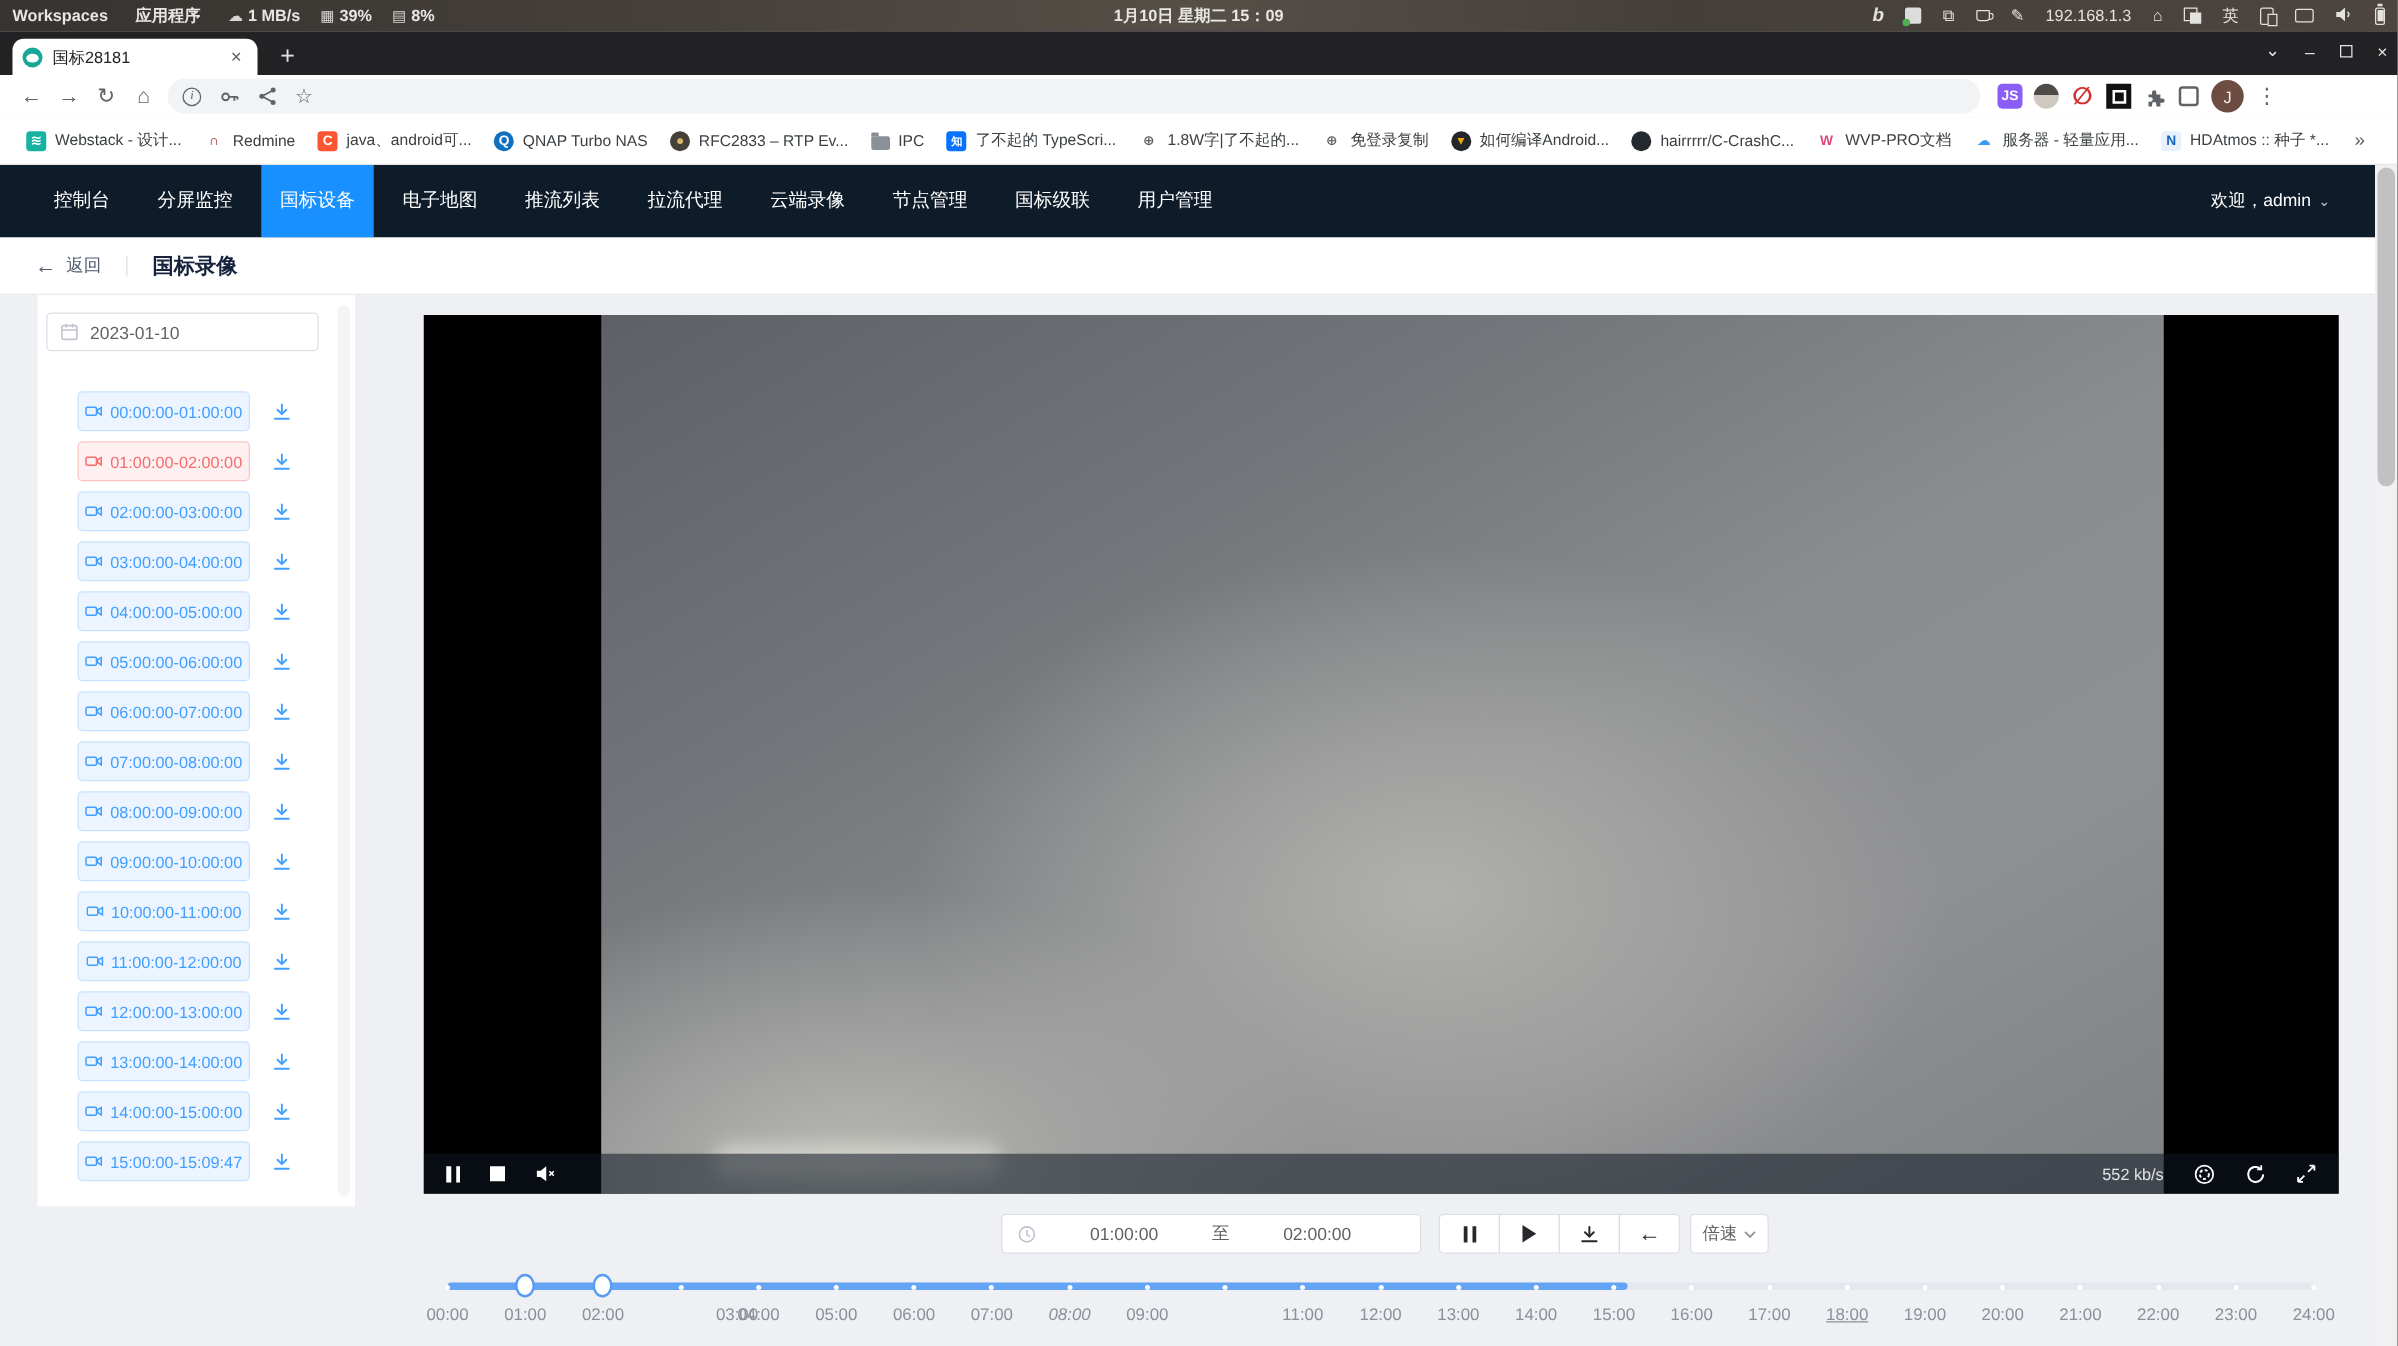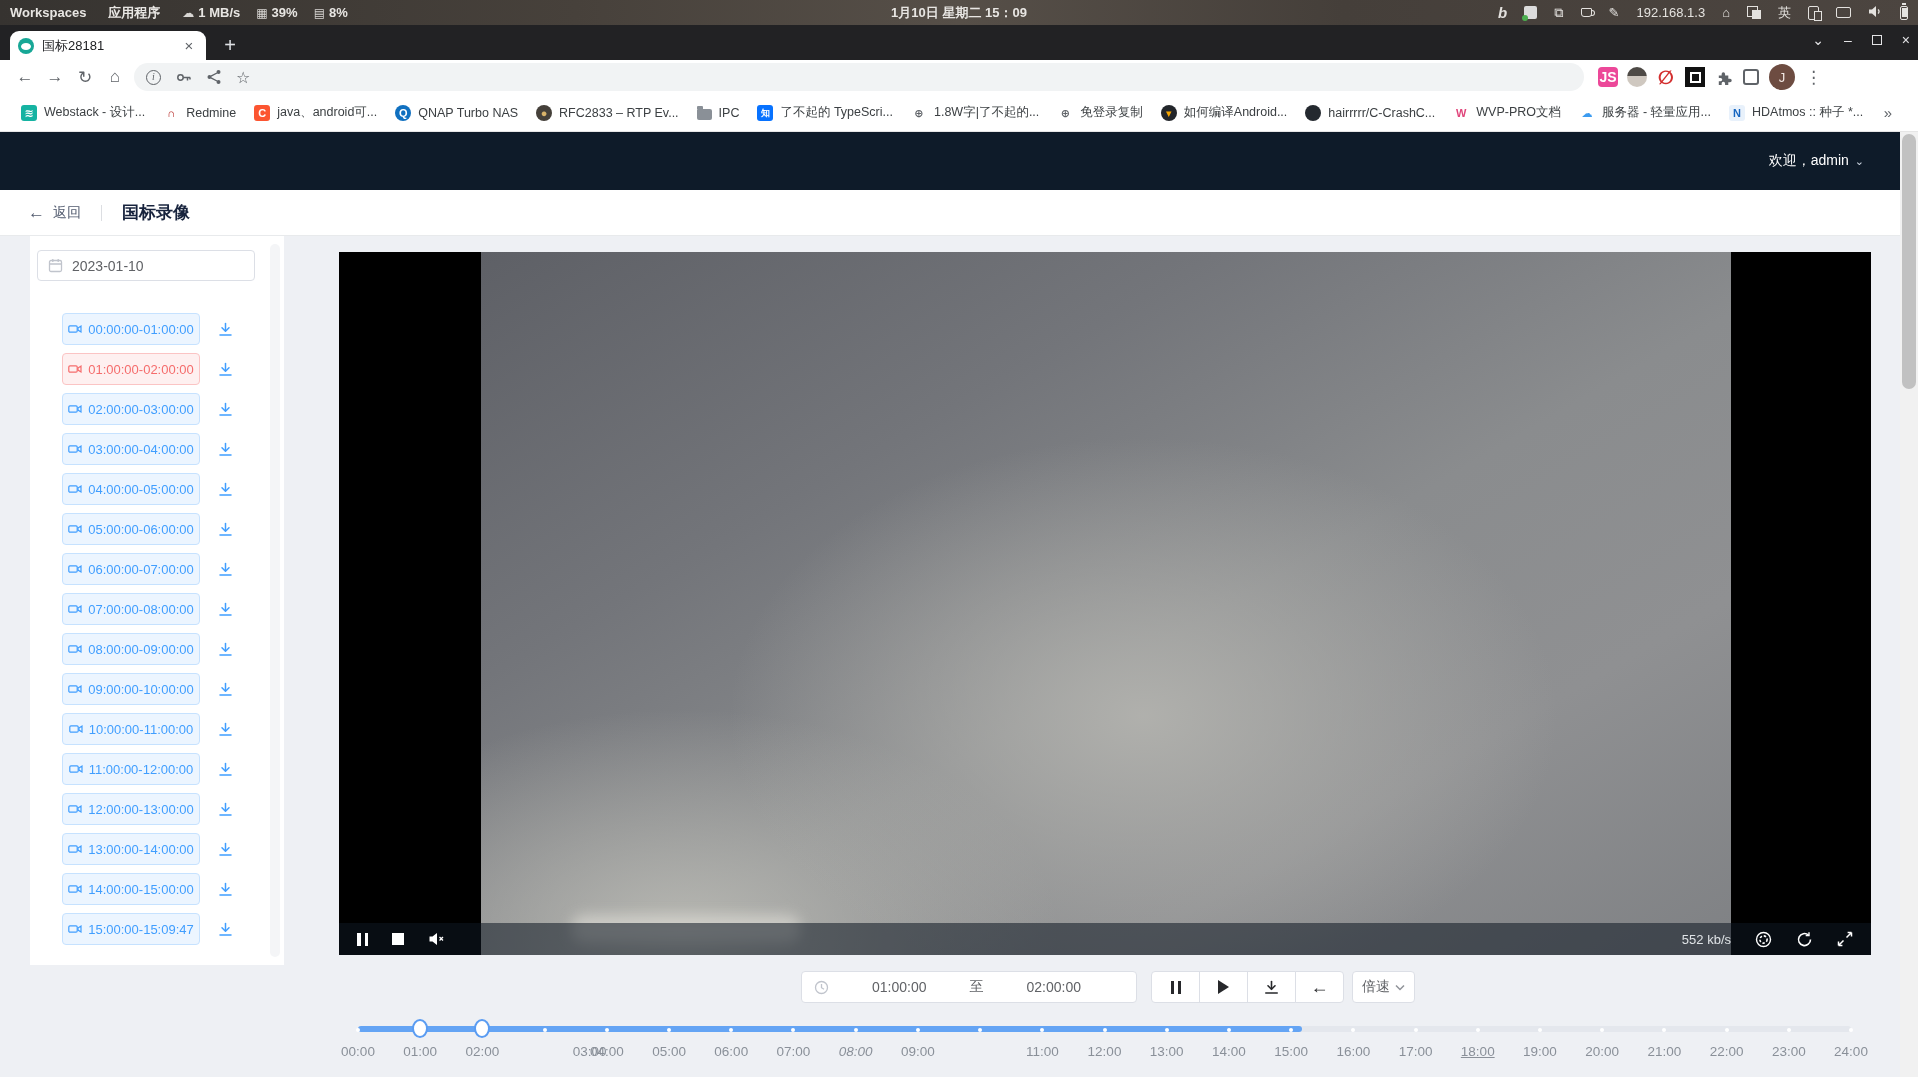--- a/index.html
+++ b/index.html
@@ -49,21 +49,21 @@
   .omnibox { height:28px; flex:0 0 1450px; background:#f1f3f4; border-radius:14px; display:flex; align-items:center; padding:0 12px; margin-left:4px; }
   .info-ico { width:15px; height:15px; border:1.5px solid #5f6368; border-radius:50%; color:#5f6368; font-size:10px; line-height:12px;
     text-align:center; font-style:italic; font-family:"Liberation Serif",serif; flex:0 0 15px; }
   .url { font-size:14px; margin-left:10px; white-space:nowrap; overflow:hidden; flex:1; }
   .url .host { color:#202124; }
   .url .path { color:#5f6368; }
   .box-ico { color:#5f6368; margin-left:14px; display:flex; align-items:center; cursor:pointer; }
   .star { font-size:16px; }
   .ext-zone { display:flex; align-items:center; gap:9px; margin-left:14px; }
   .ext { width:20px; height:20px; display:flex; align-items:center; justify-content:center; cursor:pointer; }
-  .ext-js { background:#ec4899; border-radius:4px; color:#fff; font-size:14px; font-weight:bold; }
+  .ext-js { background:#8b5cf6; border-radius:4px; color:#fff; font-size:11px; font-weight:bold; }
   .ext-robber { border-radius:50%; background:linear-gradient(#4e4a46 46%, #cfc8c0 46%); }
   .ext-block { color:#d32f2f; font-size:19px; font-weight:bold; }
   .ext-bsq { background:#111; position:relative; }
   .ext-bsq::after { content:""; width:7px; height:7px; border:2px solid #fff; display:block; }
   .ext-wsq { width:16px; height:16px; border:2px solid #5f6368; border-radius:3px; }
   .avatar { width:26px; height:26px; border-radius:50%; background:#6d4c41; color:#f3e9e4; font-size:13px;
     display:flex; align-items:center; justify-content:center; margin-left:10px; cursor:pointer; }
   .menu-dots { color:#5f6368; font-size:17px; margin-left:10px; cursor:pointer; }
 
   
@@ -310,20 +310,32 @@
       </div>
       <div class="bm">
         <span class="bm-ico square" style="background: rgb(232, 241, 251); color: rgb(21, 101, 192);">N</span>
         <span class="bm-label">HDAtmos :: 种子 *...</span>
       </div>
     </div>
   <span class="bm-overflow">»</span>
 </div>
 
 <div class="appnav">
+  <div id="nav-items" style="display:flex;align-items:center;height:58px;">
+      <div class="nav-item">控制台</div>
+      <div class="nav-item">分屏监控</div>
+      <div class="nav-item active">国标设备</div>
+      <div class="nav-item">电子地图</div>
+      <div class="nav-item">推流列表</div>
+      <div class="nav-item">拉流代理</div>
+      <div class="nav-item">云端录像</div>
+      <div class="nav-item">节点管理</div>
+      <div class="nav-item">国标级联</div>
+      <div class="nav-item">用户管理</div>
+    </div>
   <span class="nav-welcome">
     <span>欢迎，admin</span>
     <span class="chev">⌄</span>
   </span>
 </div>
 
 <div class="pagehead">
   <span class="back-arrow">←</span>
   <span class="back-label">返回</span>
   <span class="head-div"></span>

